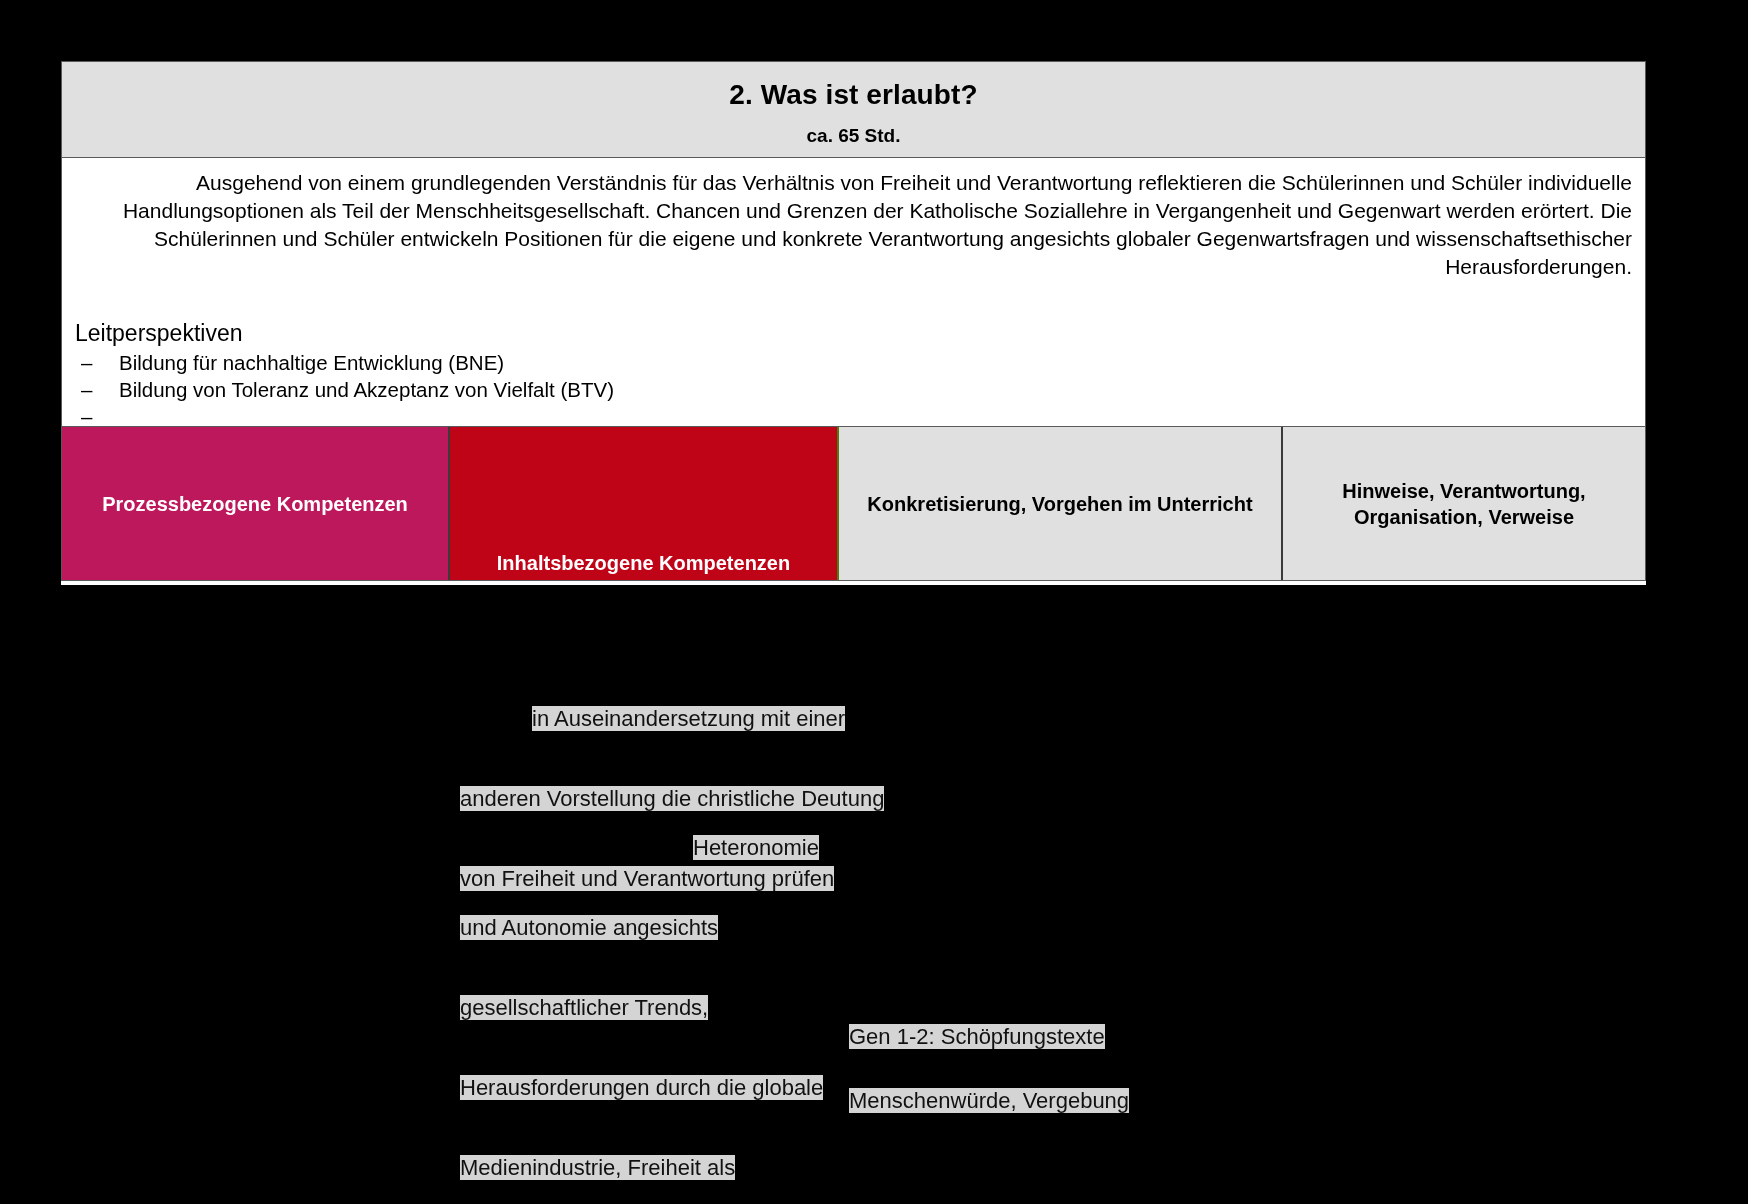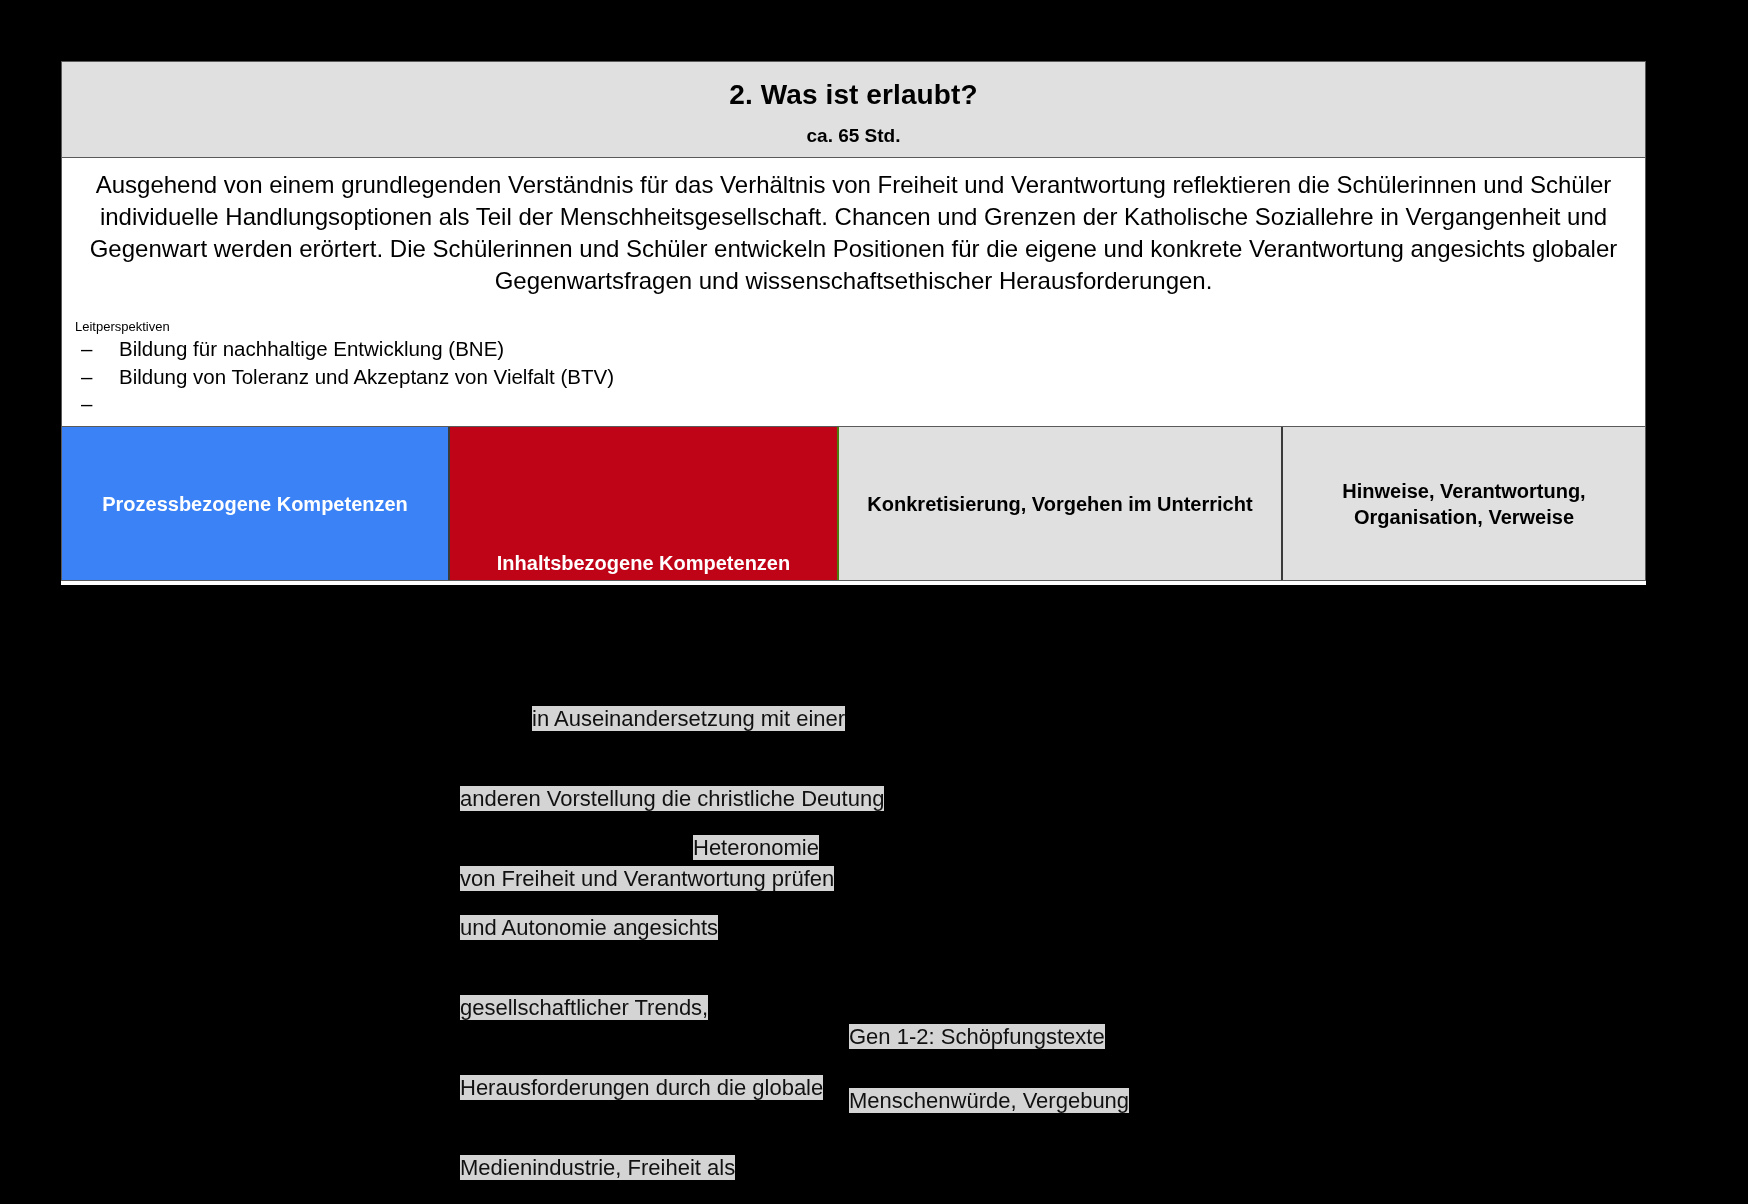--- a/index.html
+++ b/index.html
@@ -54,29 +54,29 @@
   .desc-band {
     background: #ffffff;
     border: 1px solid #5a5a5a;
     border-top: 1px solid #5a5a5a;
     border-bottom: none;
     box-sizing: border-box;
     padding: 11px 13px 14px 13px;
     height: 269px;
   }
   .desc-para {
-    font-size: 24px;
+    font-size: 21px;
     color: #000;
     line-height: 1.33;
-    text-align: center;
+    text-align: right;
   }
   .lp-title {
-    font-size: 13px;
-    color: #000;
-    margin-top: 21px;
+    font-size: 23px;
+    color: #000;
+    margin-top: 37px;
     line-height: 1.33;
   }
   .lp-list {
     margin: 0;
     padding: 0;
     list-style: none;
   }
   .lp-list li {
     font-size: 20.5px;
     color: #000;
@@ -107,21 +107,21 @@
     justify-content: center;
     text-align: center;
     font-size: 20px;
     font-weight: bold;
     line-height: 1.3;
     padding: 4px 6px;
   }
   .col-prozess {
     width: 386px;
     flex: 0 0 386px;
-    background: #3b82f6;
+    background: #be185d;
     color: #ffffff;
   }
   .col-inhalt {
     width: 389px;
     flex: 0 0 389px;
     background: #C00418;
     color: #ffffff;
     border-left: 2px solid #3a3a3a;
     align-items: flex-end;
   }

